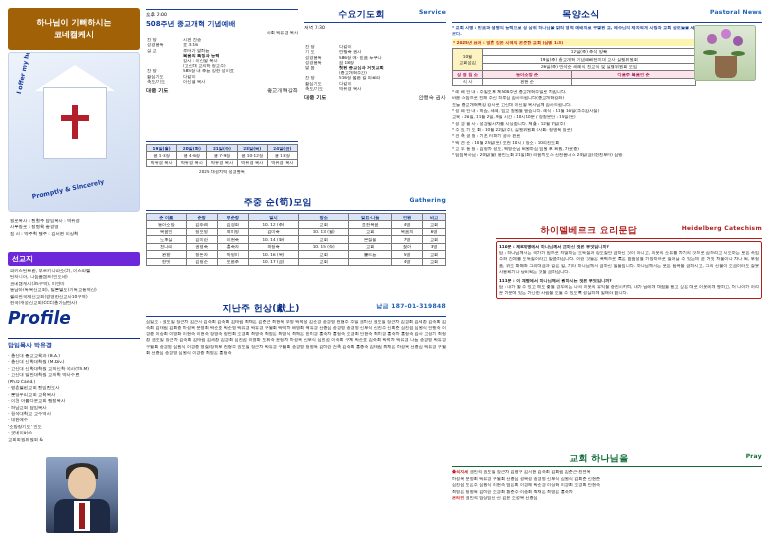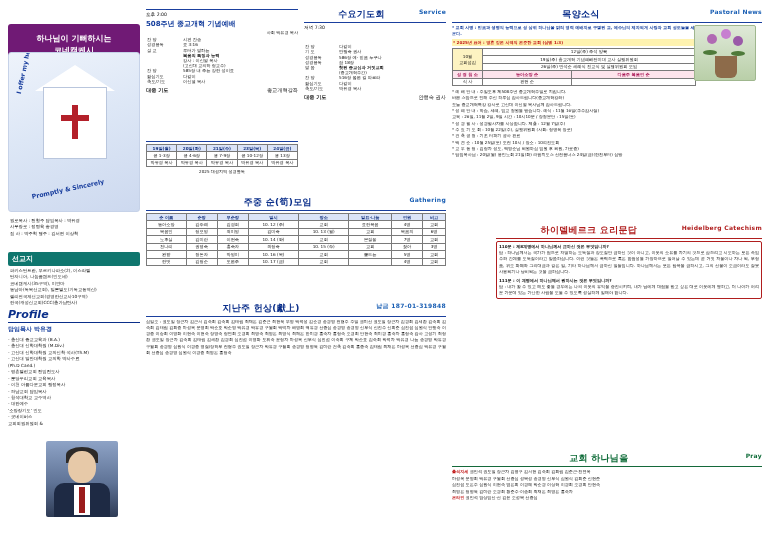--- a/index.html
+++ b/index.html
@@ -30,23 +30,23 @@
   .b { font-weight:bold; }
   .red { color:#c01616; }
   .blue { color:#123c9c; }
   .green { color:#0d6b37; }
   .sm { font-size:4.6px; }
   .xsm { font-size:4.1px; }
 
   
   .banner {
     position:absolute; left:8px; top:8px; width:132px; height:42px;
-    background:#701a75; color:#fff; border-radius:3px;
+    background:#a16207; color:#fff; border-radius:3px;
     display:flex; flex-direction:column; align-items:center; justify-content:center;
-    font-weight:bold; font-size:8px; line-height:1.5;margin-top:16px;
+    font-weight:bold; font-size:8px; line-height:1.5;
   }
   .heroimg {
     position:absolute; left:8px; top:52px; width:132px; height:160px;
     background:linear-gradient(160deg,#eef3fb 0%,#dde7f6 45%,#cdd9ef 100%);
     border:1px solid #c6d2e8; border-radius:3px; overflow:hidden;
   }
   .heroimg .church {
     position:absolute; left:34px; top:34px; width:64px; height:72px;
     background:#ffffff; border:1px solid #b9c6dd;
   }
@@ -61,26 +61,26 @@
     position:absolute; color:#1a3f9e; font-weight:bold; font-size:6.2px; white-space:nowrap;
   }
   .heroimg .t1 { left:6px; top:40px; transform:rotate(-78deg); transform-origin:left top; }
   .heroimg .t2 { left:22px; top:140px; transform:rotate(-12deg); transform-origin:left top; }
 
   .sideblk { position:absolute; left:8px; width:132px; }
   .sidehead {
     background:#1642a8; color:#fff; font-weight:bold; font-size:7px;
     padding:2px 4px; border-radius:2px;
   }
-  .sidehead.grey { background:#0f766e; }
+  .sidehead.grey { background:#6d28d9; }
   .sidetxt { font-size:4.3px; line-height:1.5; padding:2px 2px 0 2px; }
 
   .profilehead {
-    color:#0b2f8a; font-weight:bold; font-size:11px; font-style:italic;
-    border-bottom:1.3px solid #0b2f8a; padding-bottom:1px;
+    color:#0b2f8a; font-weight:bold; font-size:17px; font-style:italic;
+    border-bottom:1.3px solid #0b2f8a; padding-bottom:10px;
   }
   .photo {
     position:absolute; left:38px; top:12px; width:72px; height:76px;
     background:linear-gradient(180deg,#8ea3c6 0%,#5f7396 55%,#2e3b55 100%);
     border-radius:2px; overflow:hidden;
   }
   .photo .face { position:absolute; left:22px; top:10px; width:28px; height:32px; background:#e7c9a8; border-radius:48% 48% 45% 45%; }
   .photo .hair { position:absolute; left:20px; top:6px; width:32px; height:16px; background:#2d2a28; border-radius:50% 50% 0 0; }
   .photo .body { position:absolute; left:8px; top:42px; width:56px; height:36px; background:#1e2a44; border-radius:10px 10px 0 0; }
   .photo .shirt { position:absolute; left:28px; top:44px; width:16px; height:30px; background:#fff; }

